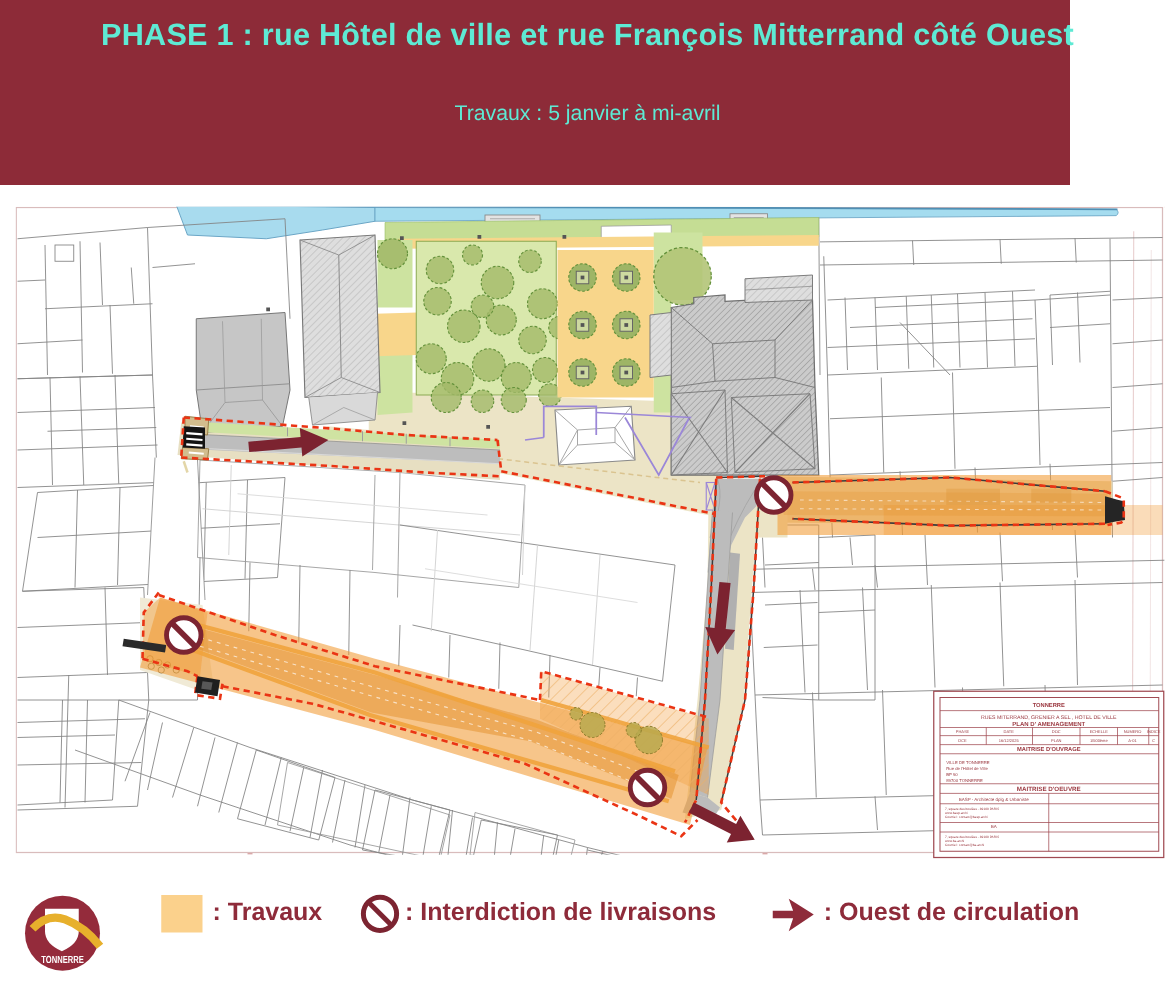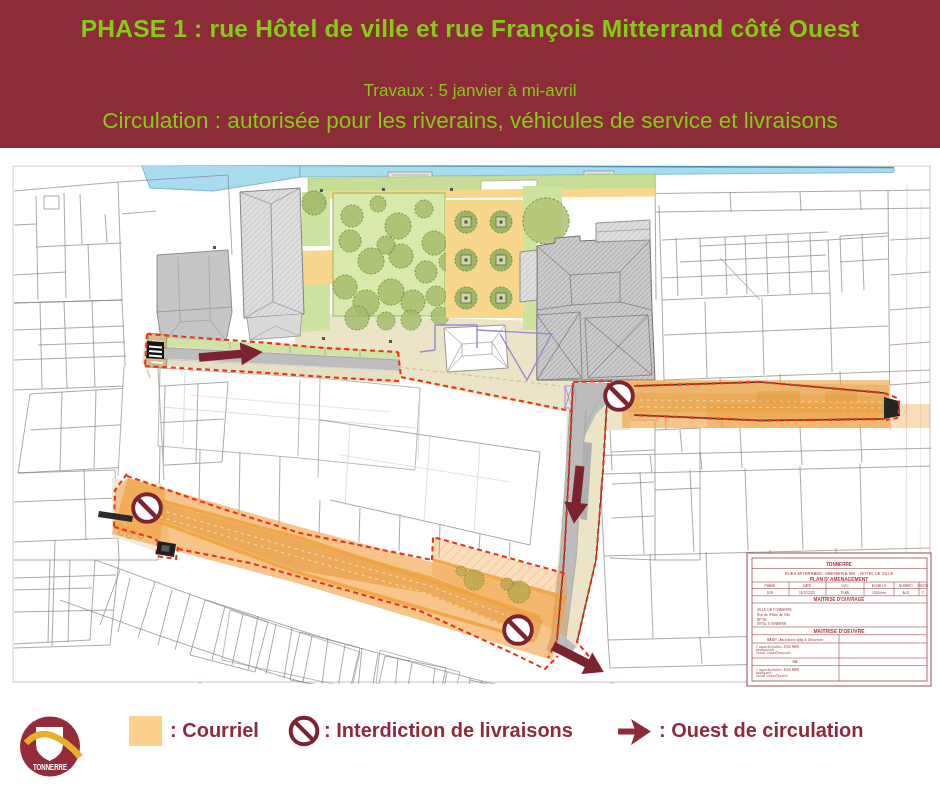--- a/index.html
+++ b/index.html
@@ -1,33 +1,32 @@
 <!DOCTYPE html>
 <html><head>
 <meta charset="utf-8">
 <style>
 html,body{margin:0;padding:0;background:#fff;}
 #page{position:relative;width:940px;height:788px;overflow:hidden;background:#fff;font-family:"Liberation Sans",sans-serif;}
-.hdr{position:absolute;left:0;top:0;width:940px;height:148px;background:#8d2b38;color:#84cc16;}
+.hdr{position:absolute;left:0;top:0;width:856px;height:148px;background:#8d2b38;color:#5eead4;}
 .hdr .t1{position:absolute;left:0;top:15px;width:940px;text-align:center;font-size:24.5px;font-weight:bold;letter-spacing:0.2px;}
 .hdr .t2{position:absolute;left:0;top:81px;width:940px;text-align:center;font-size:17px;}
 .hdr .t3{position:absolute;left:0;top:108px;width:940px;text-align:center;font-size:22.5px;}
 .leg{position:absolute;color:#8e2b3a;font-weight:bold;font-size:20px;}
 </style>
 </head>
 <body>
 <div id="page">
 
 <div class="hdr">
 
 <div class="t1">PHASE 1 : rue Hôtel de ville et rue François Mitterrand côté Ouest</div>
 
 <div class="t2">Travaux : 5 janvier à mi-avril</div>
 
-<div class="t3">Circulation : autorisée pour les riverains, véhicules de service et livraisons</div>
 </div>
 
 <svg id="map" width="940" height="788" viewBox="0 0 940 788" style="position:absolute;left:0;top:0;" xmlns="http://www.w3.org/2000/svg">
 <defs>
 <pattern id="hatch" width="3.5" height="3.5" patternTransform="rotate(45)" patternUnits="userSpaceOnUse">
 <rect width="3.5" height="3.5" fill="#cbcbcb"></rect>
 <line x1="0" y1="0" x2="0" y2="3.5" stroke="#989898" stroke-width="1"></line>
 </pattern>
 <pattern id="hatch2" width="4" height="4" patternTransform="rotate(45)" patternUnits="userSpaceOnUse">
 <rect width="4" height="4" fill="#dedede"></rect>
@@ -599,21 +598,21 @@
 
 <g transform="translate(518,630)">
 <circle r="13.8" fill="#fff" stroke="#7c2431" stroke-width="3.9"></circle>
 <line x1="-9.8" y1="-9.8" x2="9.8" y2="9.8" stroke="#7c2431" stroke-width="4.5"></line>
 </g>
 </g>
 </svg>
 
 <div style="position:absolute;left:129px;top:716px;width:33px;height:30px;background:#fbd18c;"></div>
 
-<div class="leg" style="left:170px;top:719px;">: Courriel</div>
+<div class="leg" style="left:170px;top:719px;">: Travaux</div>
 
 <svg width="32" height="32" viewBox="0 0 32 32" style="position:absolute;left:288px;top:715px;">
 <circle cx="16" cy="16" r="13.3" fill="#fff" stroke="#7c2431" stroke-width="4"></circle>
 <line x1="7" y1="7" x2="25" y2="25" stroke="#7c2431" stroke-width="4"></line>
 </svg>
 
 <div class="leg" style="left:324px;top:719px;">: Interdiction de livraisons</div>
 
 <svg width="40" height="30" viewBox="0 0 40 30" style="position:absolute;left:618px;top:716px;">
 <path d="M0,12.5 L16.5,12.5 L13,3 L33,15.5 L13,29 L16.5,18.5 L0,18.5 Z" fill="#8e2b3a"></path>

